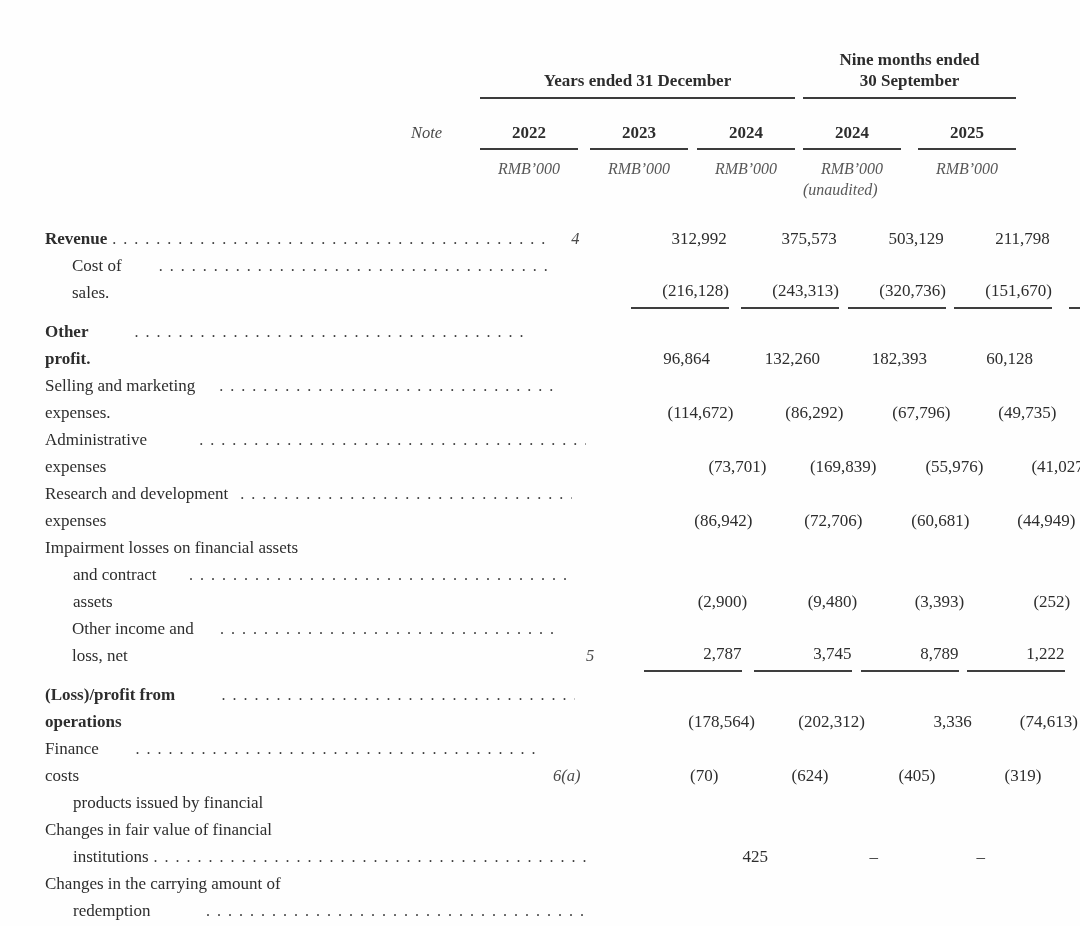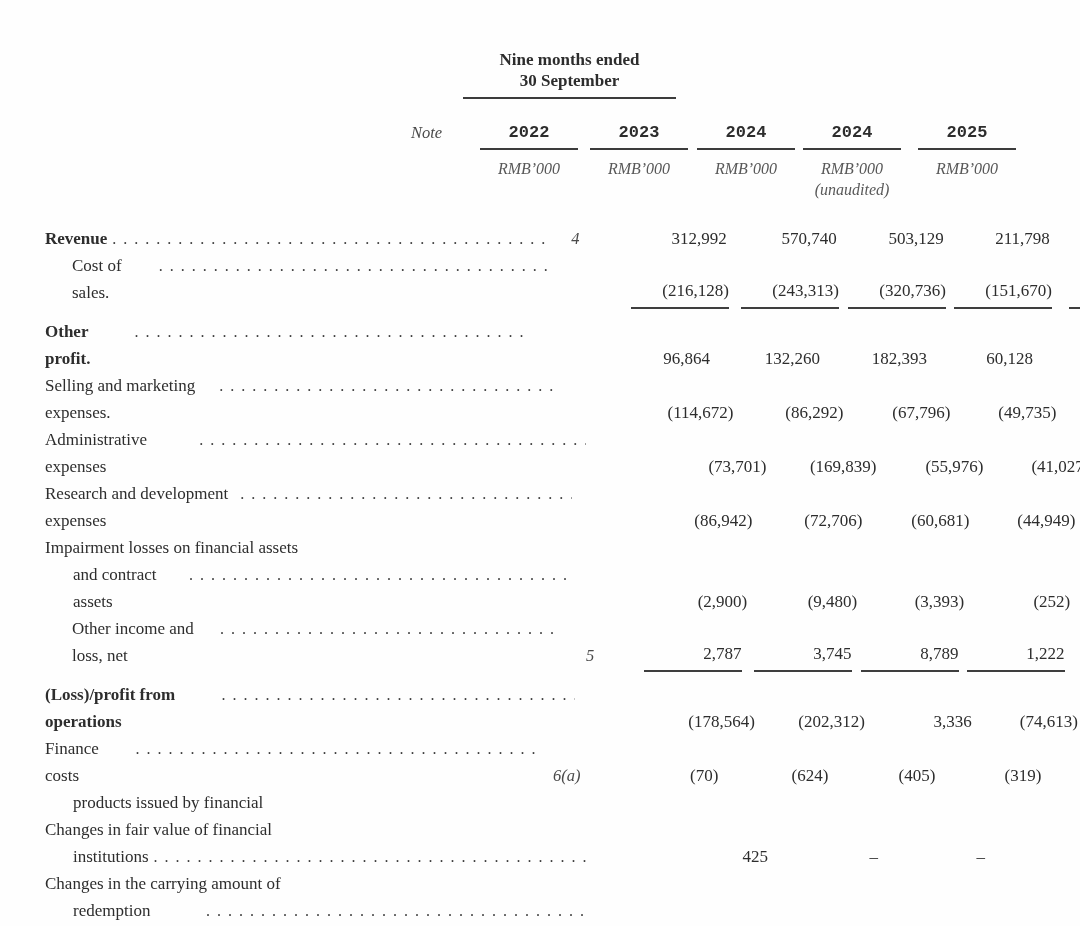--- a/index.html
+++ b/index.html
@@ -37,28 +37,28 @@
   .ghdr {
     font-weight: bold; font-size: 17px; line-height: 21px; text-align: center;
     white-space: pre-line;
     border-bottom: 2px solid #3c3c3c; padding-bottom: 6px; margin-top: 27px;
   }
   .g1 { flex: 0 0 315px; margin-left: 25px; }
   .g2 { flex: 0 0 213px; margin-left: 8px; }
 
   .years-row { margin-top: 23px; }
   .yr { font-weight: bold; font-size: 17px; line-height: 22px; text-align: center;
-        border-bottom: 2px solid #3c3c3c; padding-bottom: 4px; font-family: Liberation Mono, monospace; }
+        border-bottom: 2px solid #3c3c3c; padding-bottom: 4px; }
   .note-hdr { line-height: 22px; padding-bottom: 6px; }
 
   .units-row { margin-top: 9px; }
   .unit { font-style: italic; color: #585858; font-size: 16px; line-height: 20px;
           text-align: center; border-bottom: none; }
   .unaudited-row .val { font-style: italic; color: #585858; font-size: 16px;
-          line-height: 22px; text-align: center; }
+          line-height: 22px; text-align: left; }
 
   
   .tbody { margin-top: 24px; }
   .line { display: flex; }
   .line.ind { padding-left: 28px; }
   .lbl.b .t { font-weight: bold; }
   .leader {
     flex: 1 1 auto; overflow: hidden; white-space: nowrap;
     margin-left: 5px; color: #3f3f3f; letter-spacing: 1.5px; font-size: 16px;
   }
@@ -69,20 +69,21 @@
   .u-solid { margin-bottom: 9px; margin-left: 27px; }
 </style>
 </head>
 <body>
 
 <div class="sheet">
 
   <div class="row ghdr-row">
     <div class="lbl"></div>
     <div class="note" style="border:none"></div>
+    <div class="ghdr g1">Years ended 31 December</div>
     <div class="ghdr g2">Nine months ended
 30 September</div>
   </div>
 
   <div class="row years-row">
     <div class="lbl"></div>
     <div class="note note-hdr">Note</div>
     <div class="val v1 yr">2022</div>
     <div class="val v2 yr">2023</div>
     <div class="val v3 yr">2024</div>
@@ -113,21 +114,21 @@
   <div class="tbody">
       <div class="row body-row">
         <div class="lbl b">
           <div class="line">
             <span class="t">Revenue</span>
             <span class="leader">. . . . . . . . . . . . . . . . . . . . . . . . . . . . . . . . . . . . . . . .</span>
           </div>
         </div>
         <div class="note">4</div>
         <div class="val v1">312,992</div>
-        <div class="val v2">570,740</div>
+        <div class="val v2">375,573</div>
         <div class="val v3">503,129</div>
         <div class="val v4">211,798</div>
         <div class="val v5">249,074</div>
       </div>
       <div class="row body-row u-solid">
         <div class="lbl">
           <div class="line">
             <span class="t">Cost of sales.</span>
             <span class="leader">. . . . . . . . . . . . . . . . . . . . . . . . . . . . . . . . . . . . . . . .</span>
           </div>

